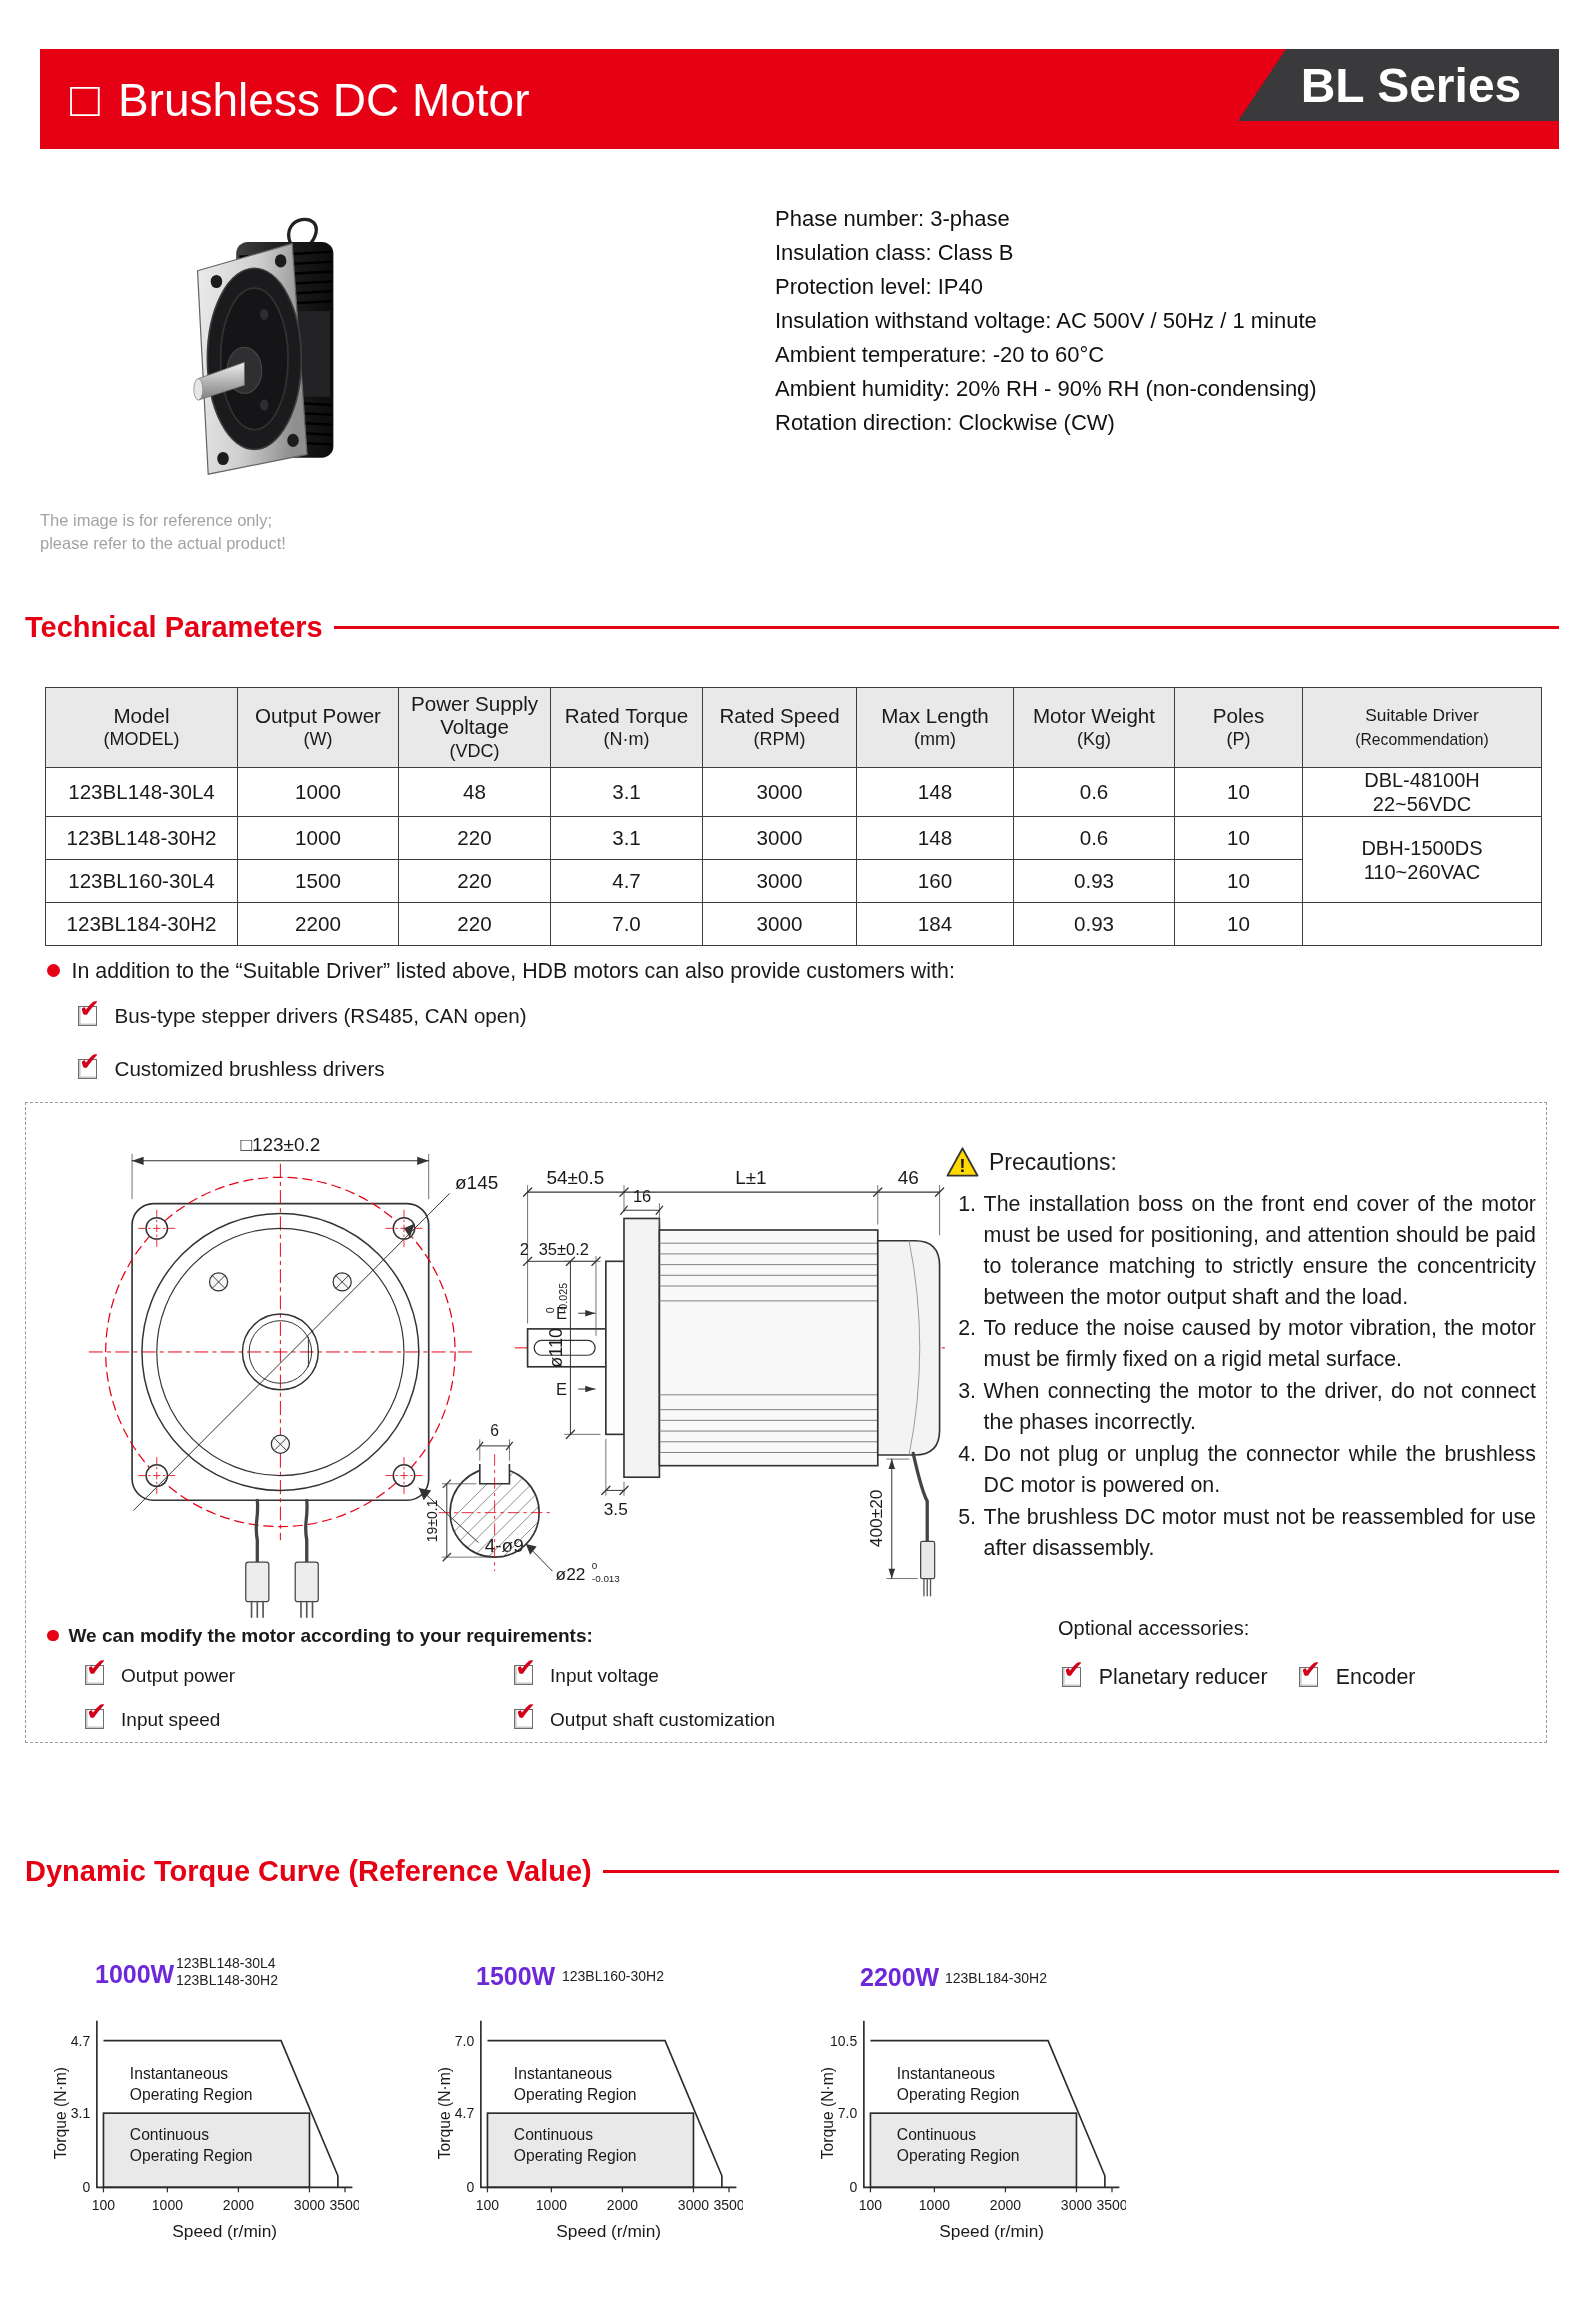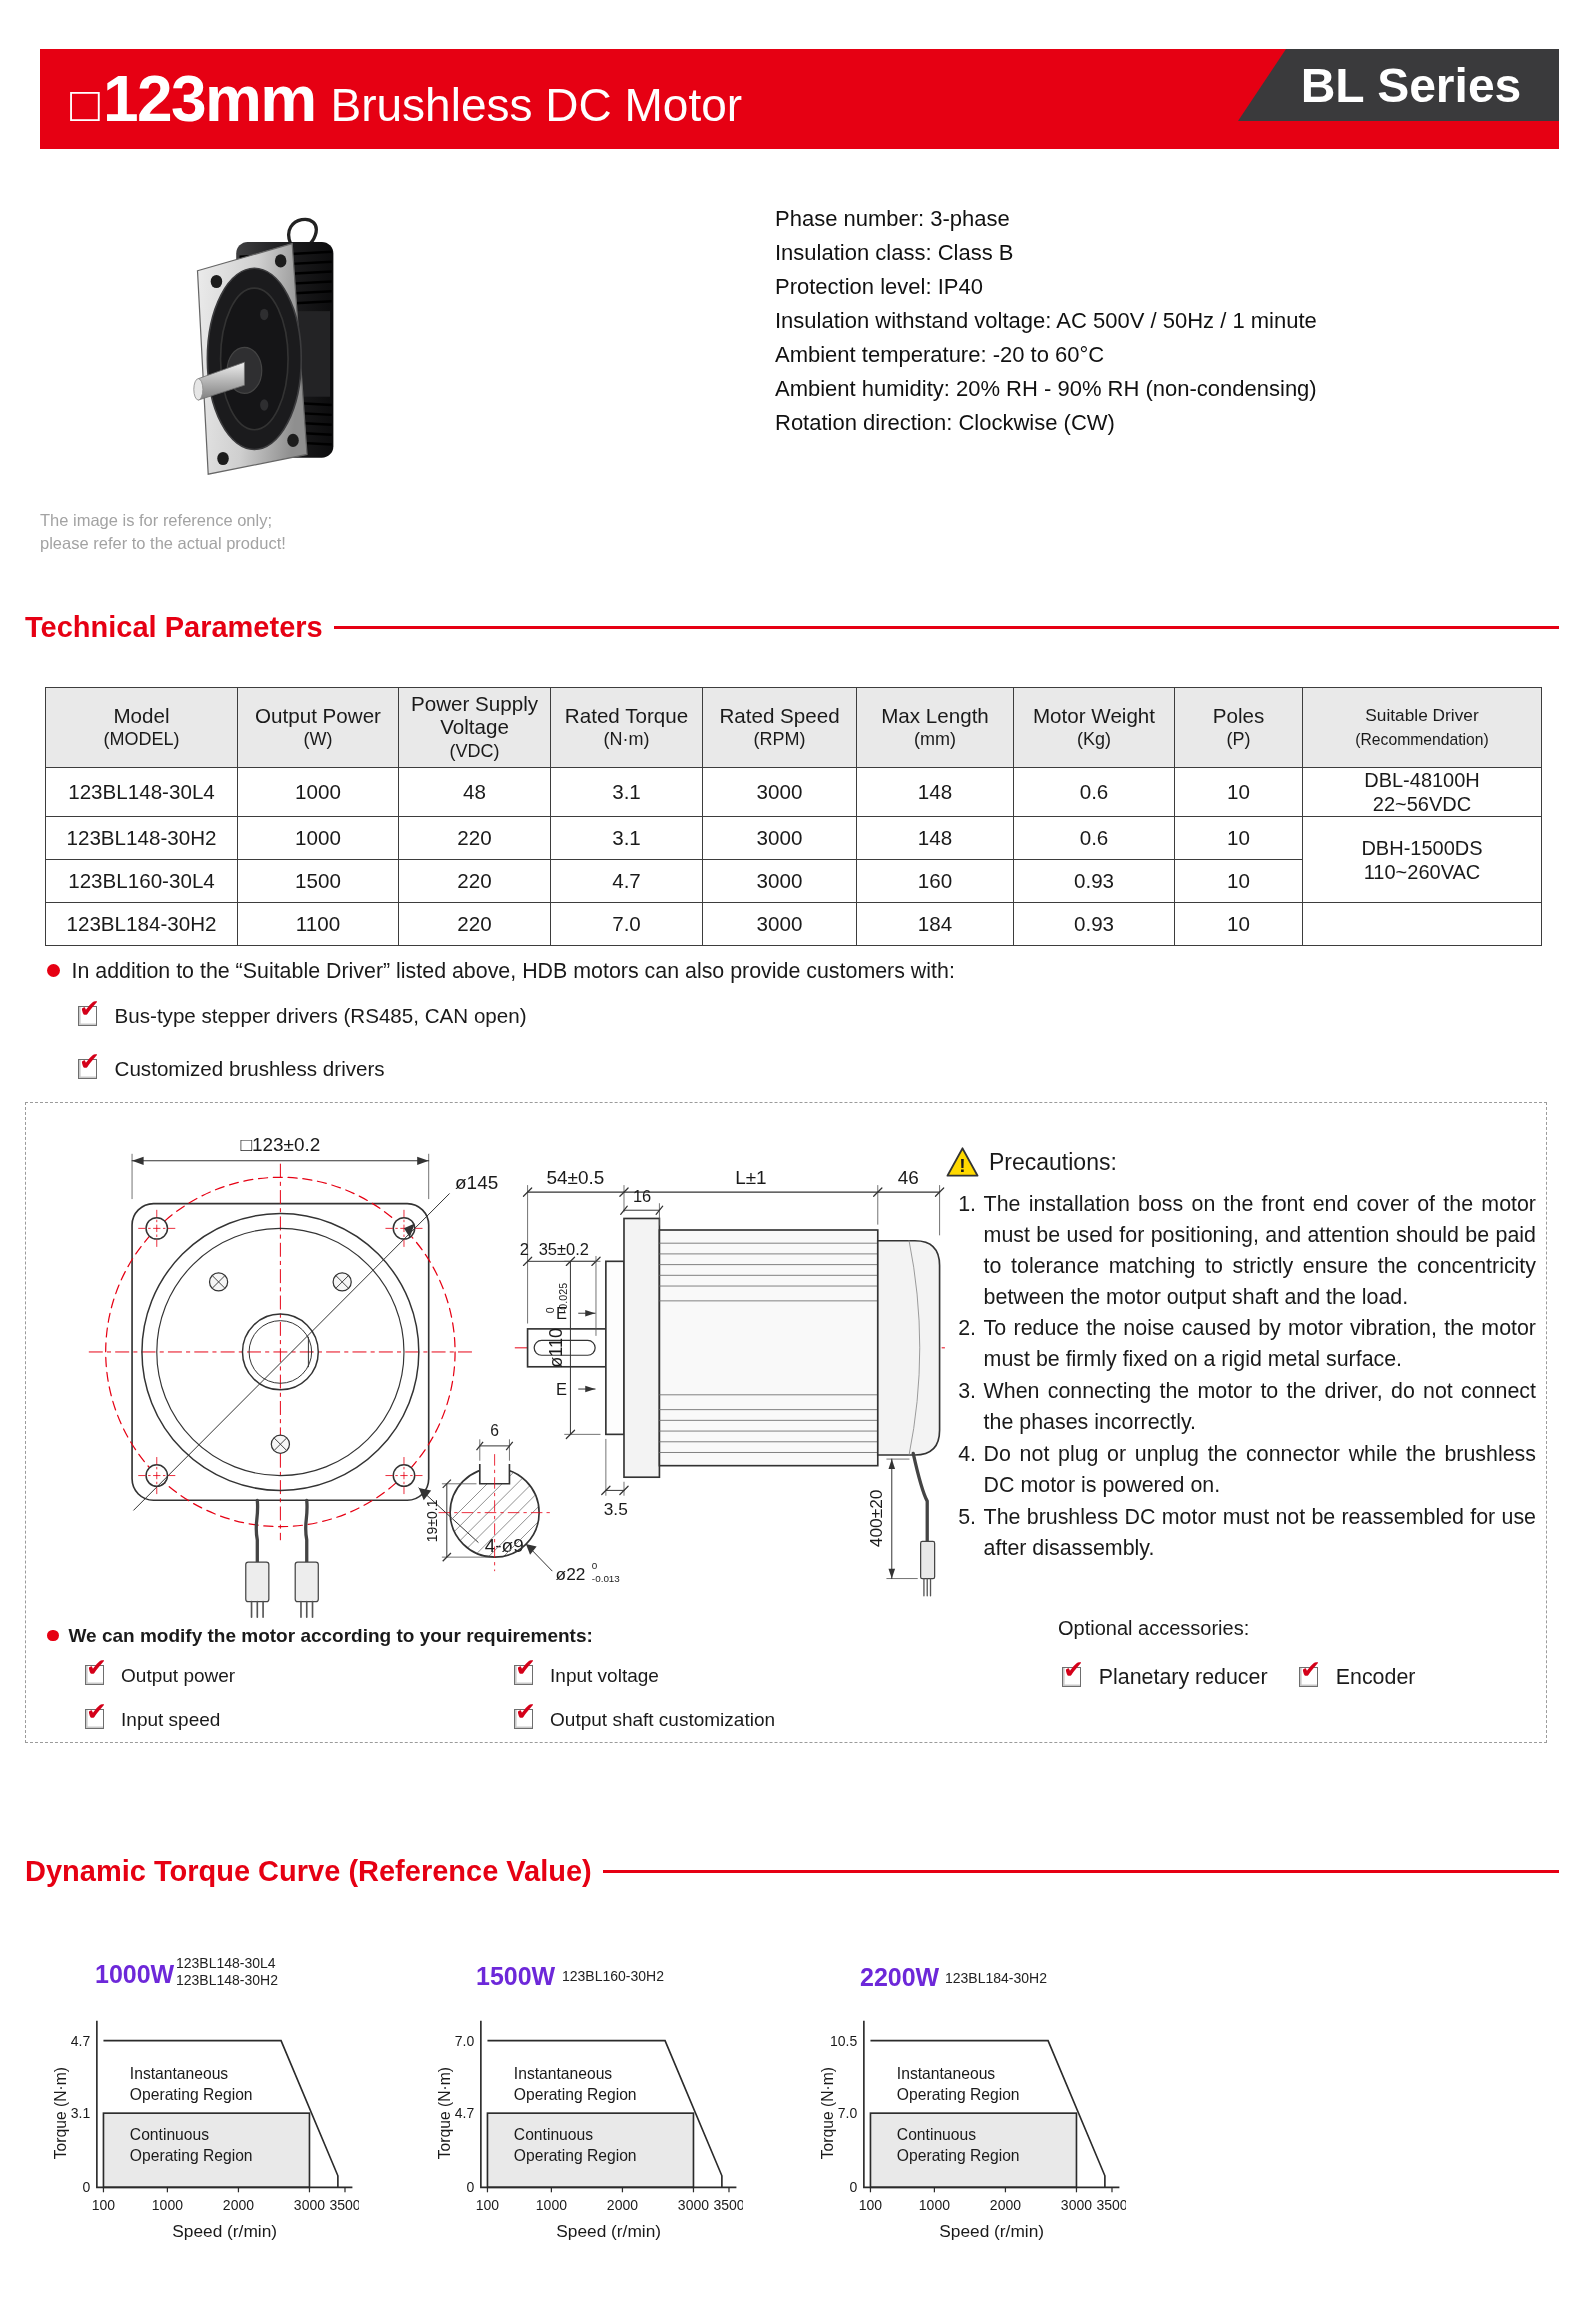--- a/index.html
+++ b/index.html
@@ -70,21 +70,20 @@
   svg.torque-chart text{font-family:"Liberation Sans","DejaVu Sans",sans-serif;}
 </style>
 </head>
 <body>
 
 <div id="page">
 
   <div class="header-bar">
     <div class="header-title">
       <span class="sq">□</span>
-      <span class="size">123mm</span>
       <span class="prod">Brushless DC Motor</span>
     </div>
     <div class="series-badge">
       <span>BL Series</span>
     </div>
   </div>
 
   <svg class="motor-photo" width="165" height="280" viewBox="0 0 200 340">
     <defs>
       <linearGradient id="flangeG" x1="0" y1="0" x2="1" y2="0.2">
@@ -239,21 +238,21 @@
         <td>1500</td>
         <td>220</td>
         <td>4.7</td>
         <td>3000</td>
         <td>160</td>
         <td>0.93</td>
         <td>10</td>
       </tr>
       <tr>
         <td>123BL184-30H2</td>
-        <td>1100</td>
+        <td>2200</td>
         <td>220</td>
         <td>7.0</td>
         <td>3000</td>
         <td>184</td>
         <td>0.93</td>
         <td>10</td>
         <td class="drv"></td>
       </tr>
     </tbody>
   </table>

